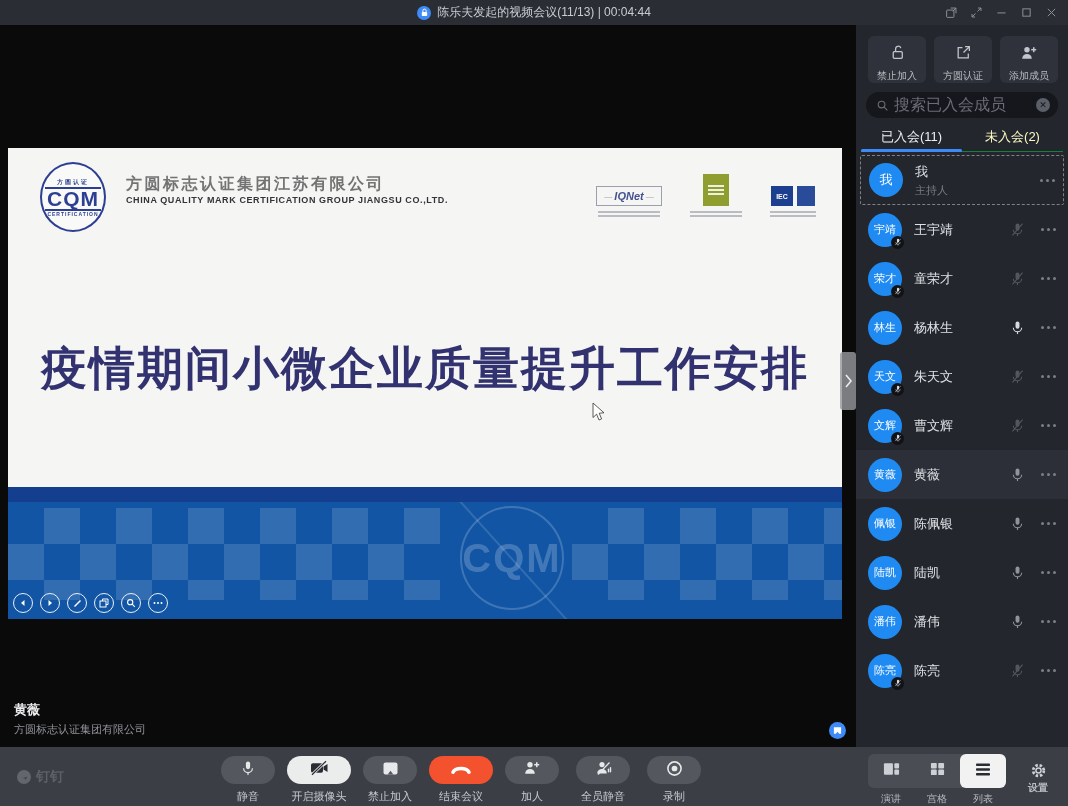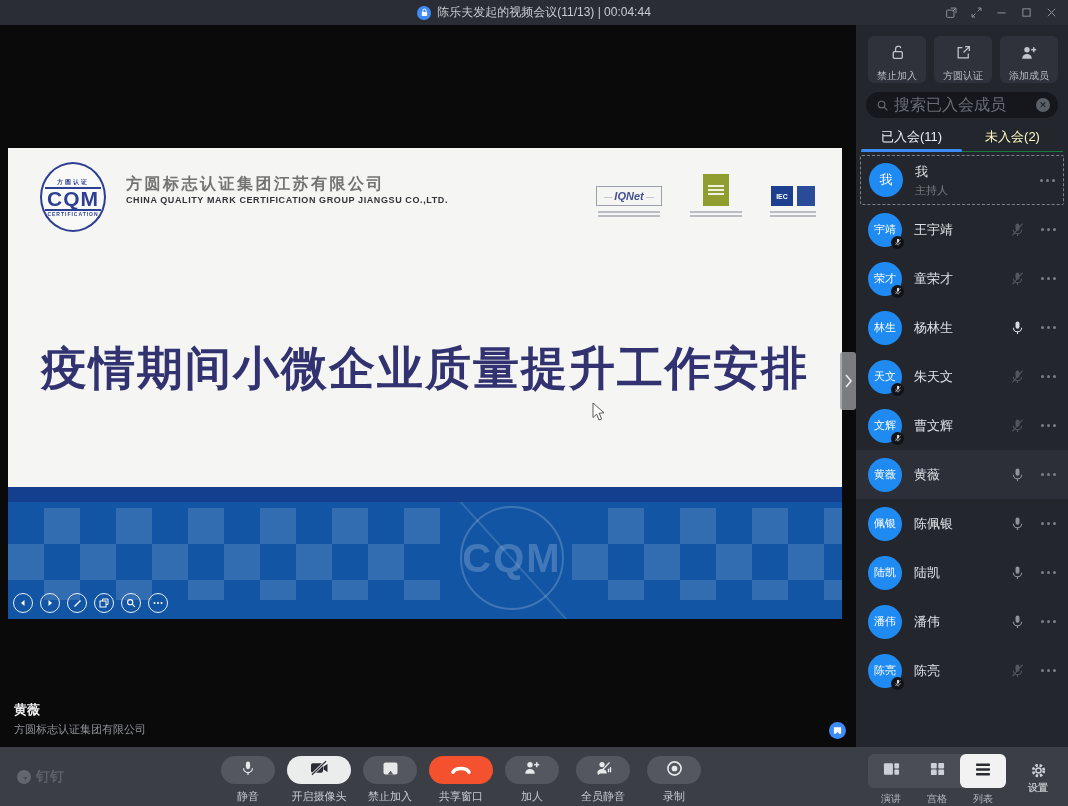--- a/index.html
+++ b/index.html
@@ -687,21 +687,21 @@
               </svg></span>
           </div>
     <div class="tb-label">禁止加入</div>
   </div>
         <div class="tb-item danger">
     <div class="tb-pill">
             <span class="tb-icon"><svg width="22" height="12" viewBox="0 0 22 12">
                 <path d="M3 9.2C5.2 4.2 16.8 4.2 19 9.2" fill="none" stroke="currentColor" stroke-width="3.6" stroke-linecap="round"></path>
               </svg></span>
           </div>
-    <div class="tb-label">共享窗口</div>
+    <div class="tb-label">结束会议</div>
   </div>
         <div class="tb-item">
     <div class="tb-pill">
             <span class="tb-icon"><svg width="18" height="16" viewBox="0 0 18 16" fill="currentColor">
                 <circle cx="7" cy="4.8" r="2.7"></circle>
                 <path d="M2.2 13.8c0-3 2.1-4.7 4.8-4.7s4.8 1.7 4.8 4.7z"></path>
                 <rect x="13" y="2.2" width="1.5" height="5"></rect>
                 <rect x="11.2" y="3.95" width="5" height="1.5"></rect>
               </svg></span>
           </div>

